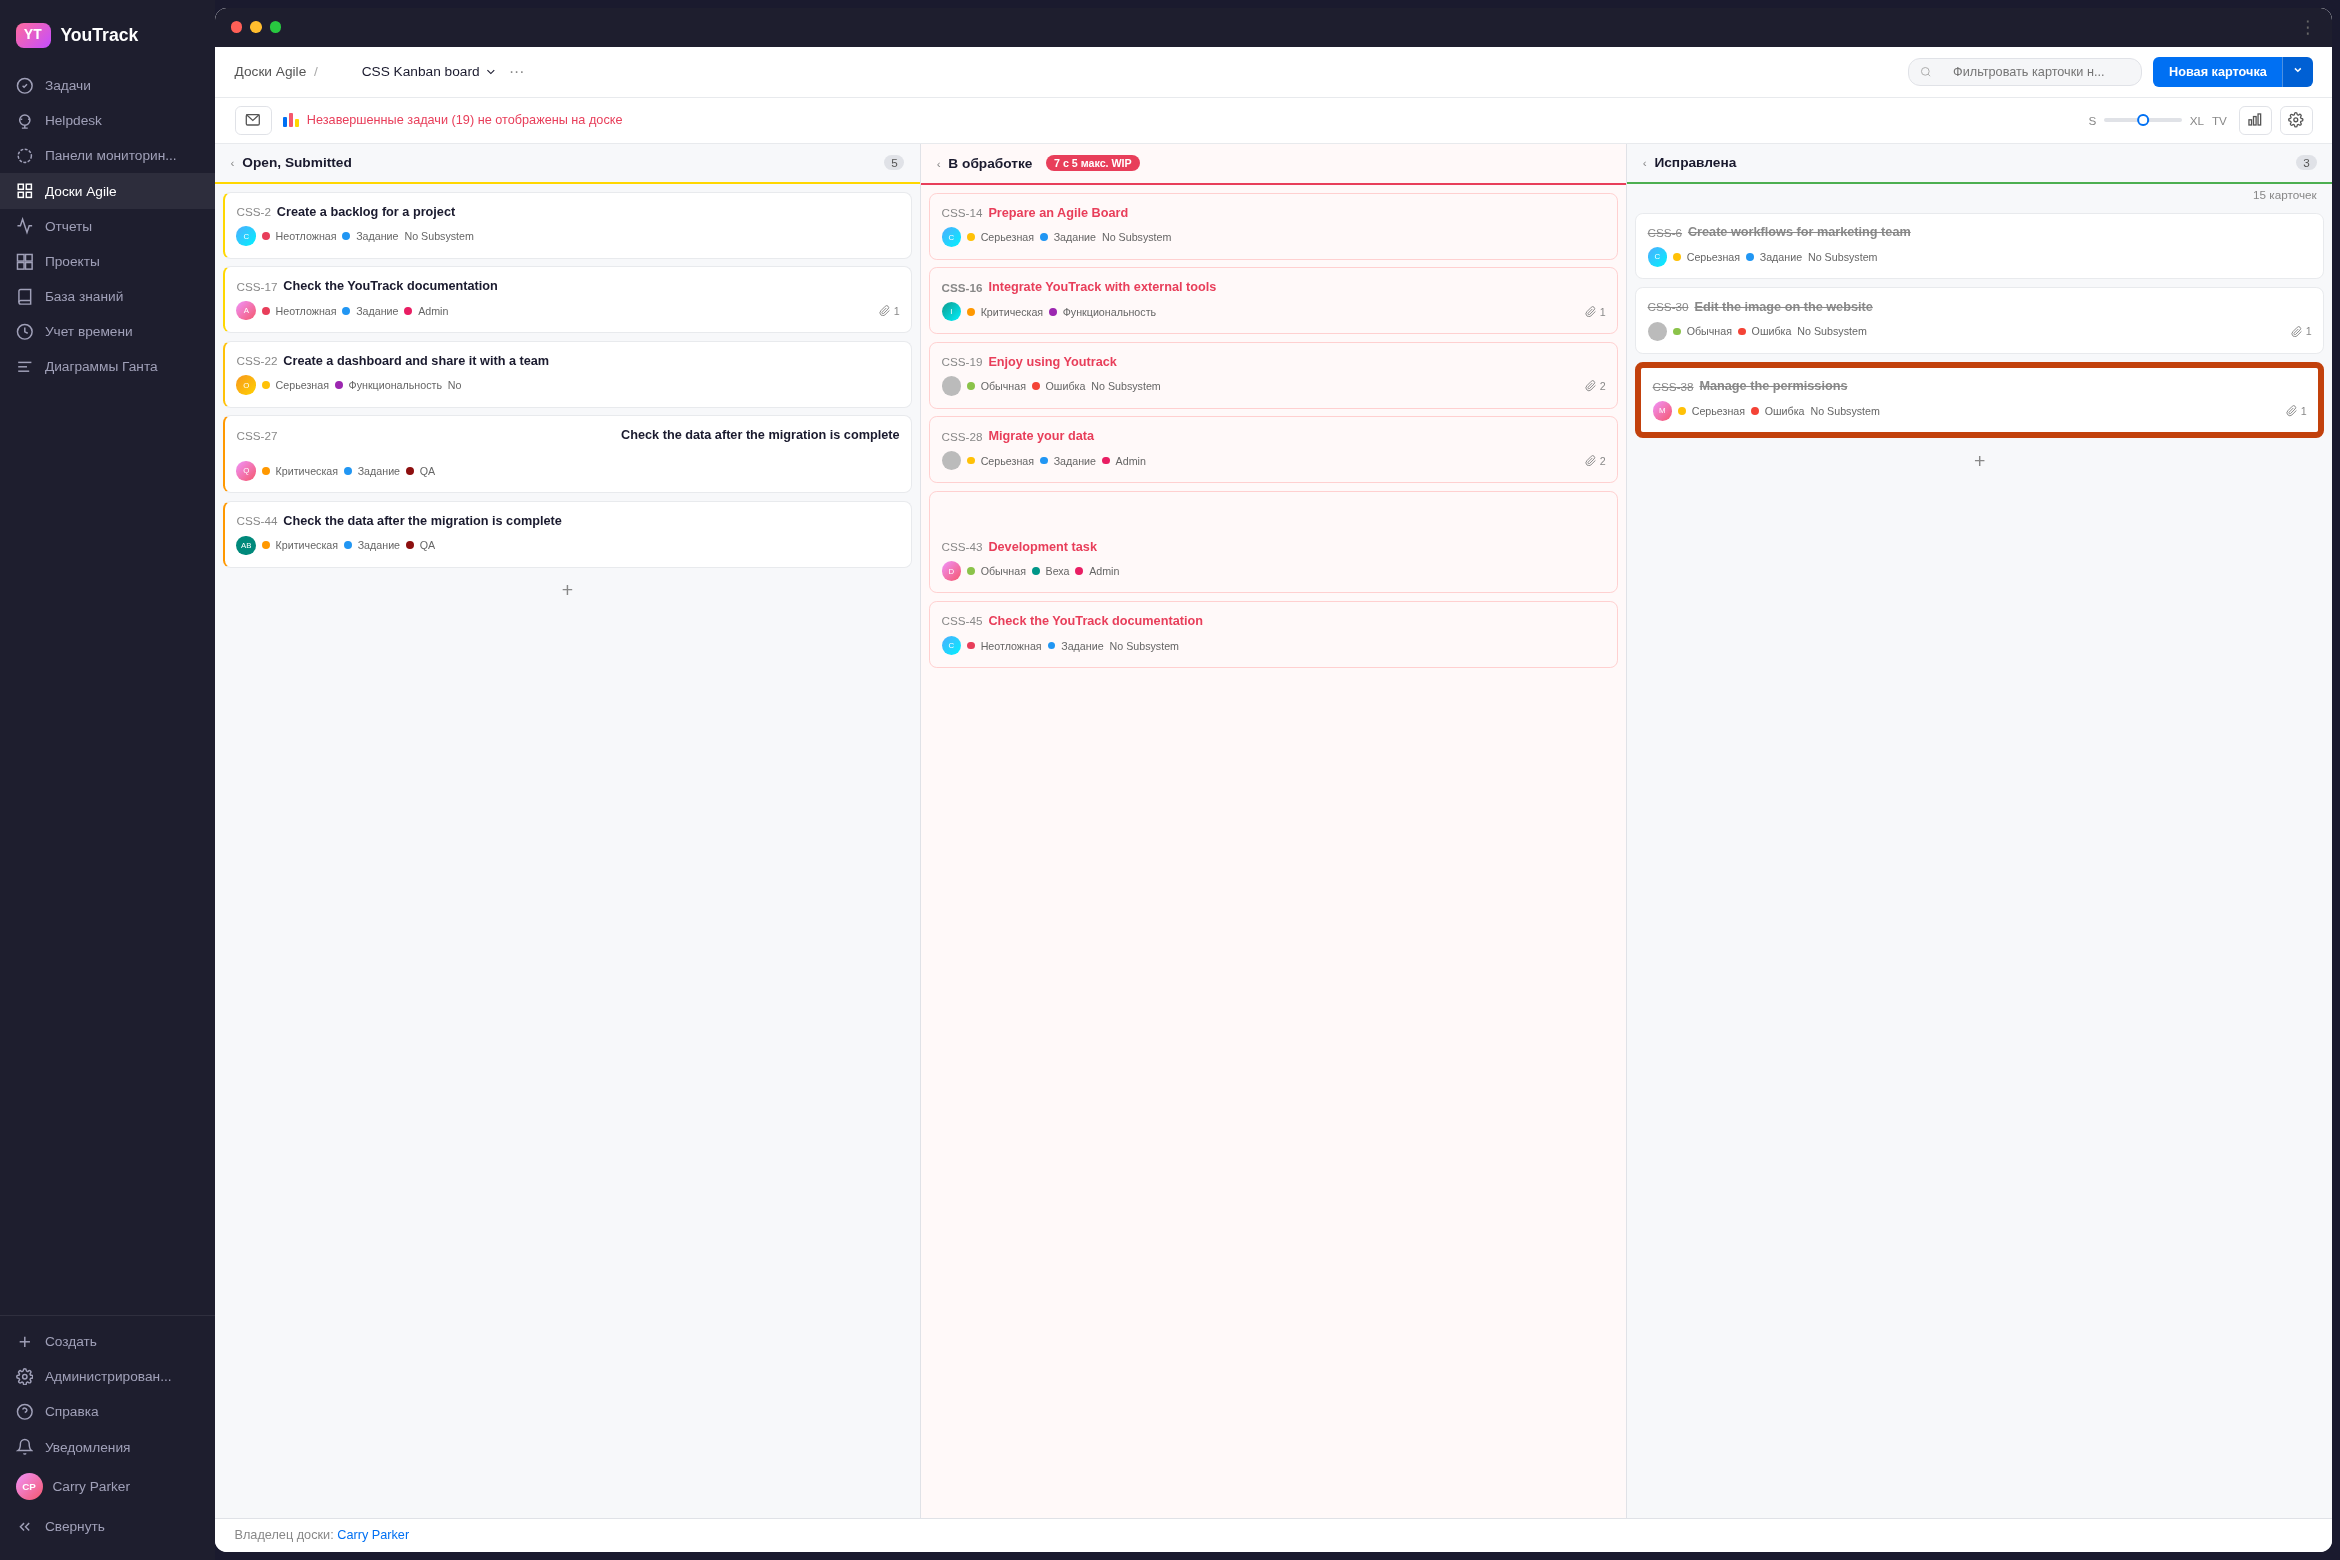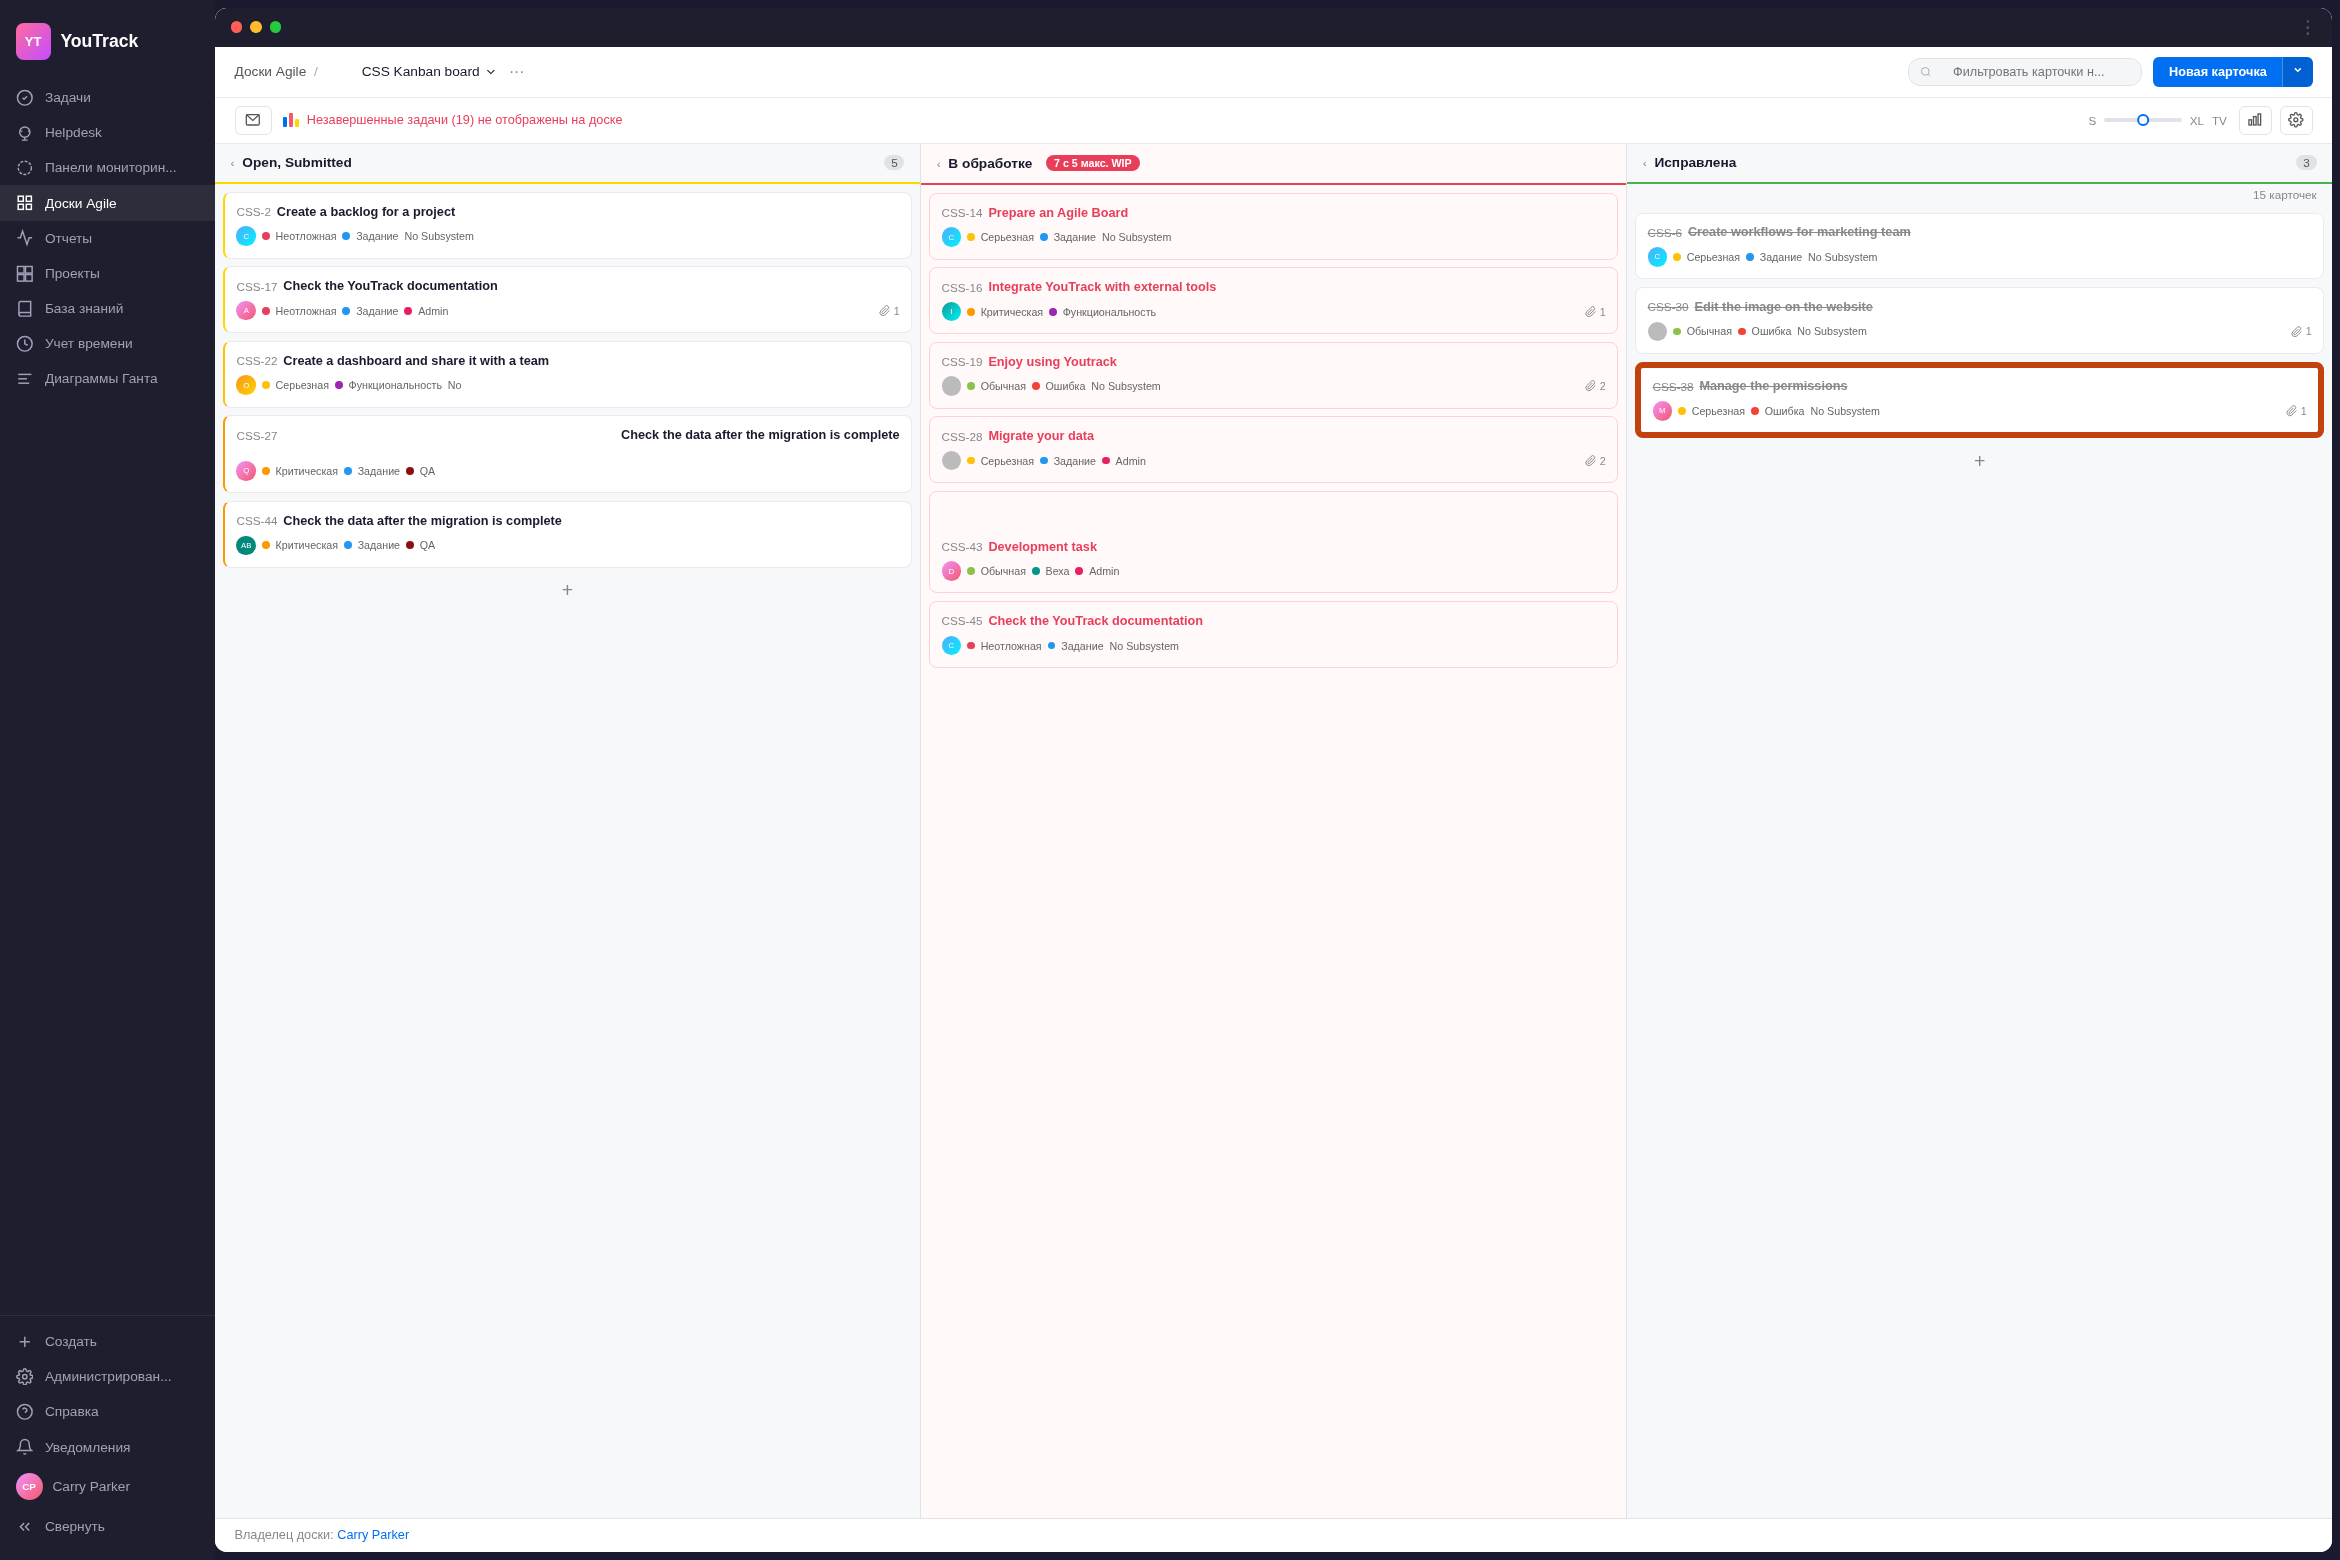--- a/index.html
+++ b/index.html
@@ -3,21 +3,21 @@
   <meta charset="utf-8">
   <style>
     * { box-sizing: border-box; margin: 0; padding: 0; }
     body { font-family: -apple-system, BlinkMacSystemFont, 'Segoe UI', sans-serif; background: #1a1a2e; color: #fff; display: flex; height: 100vh; overflow: hidden; font-size: 12.7px; }
   </style>
 </head>
 <body>
 
 <div style="width:215px;background:#1e1e2e;display:flex;flex-direction:column;padding:15.6px 0;flex-shrink:0;">
   <div style="display:flex;align-items:center;gap:9.8px;padding:7.8px 15.6px 19.5px;">
-    <div style="width:35px;height:37px;background:linear-gradient(135deg,#ff6b9d,#c44dff);border-radius:7.8px;display:flex;align-items:center;justify-content:center;font-weight:800;font-size:13px;color:#fff;">YT</div>
+    <div style="width:35px;height:25px;background:linear-gradient(135deg,#ff6b9d,#c44dff);border-radius:7.8px;display:flex;align-items:center;justify-content:center;font-weight:800;font-size:15px;color:#fff;font-family:Liberation Mono, monospace;">YT</div>
     <span style="font-size:17.6px;font-weight:700;color:#fff;">YouTrack</span>
   </div>
 
   <div style="display:flex;align-items:center;gap:11.7px;padding:8.8px 15.6px;cursor:pointer;color:#a0a0b8;font-size:13.7px;">
     <svg width="17.6" height="17.6" viewBox="0 0 24 24" fill="none" stroke="currentColor" stroke-width="2">
         <circle cx="12" cy="12" r="10"></circle>
         <polyline points="9 12 11 14 15 10"></polyline>
       </svg>
     <span>Задачи</span>
   </div>
@@ -321,21 +321,21 @@
             <span style="width:7.8px;height:7.8px;border-radius:50%;background:#ffc107;display:inline-block;"></span>
             <span style="font-size:10.7px;color:#666;">Серьезная</span>
             <span style="width:7.8px;height:7.8px;border-radius:50%;background:#2196f3;display:inline-block;"></span>
             <span style="font-size:10.7px;color:#666;">Задание</span>
             <span style="font-size:10.7px;color:#666;">No Subsystem</span>
           </div>
         </div>
 
         <div style="background:#fff;border-radius:7.8px;padding:11.7px;border:1px solid #ffd0d0;cursor:pointer;background:#fff9f9;">
           <div style="display:flex;align-items:center;gap:5.9px;margin-bottom:3.9px;">
-            <span style="font-size:11.7px;color:#888;font-weight:400;">CSS-16</span>
+            <span style="font-size:11.7px;color:#888;font-weight:700;">CSS-16</span>
             <span style="font-size:12.7px;font-weight:600;color:#e83e5a;">Integrate YouTrack with external tools</span>
           </div>
           <div style="display:flex;align-items:center;gap:5.9px;margin-top:7.8px;flex-wrap:wrap;">
             <div style="width:19.5px;height:19.5px;border-radius:50%;background:linear-gradient(135deg,#0f9b8e,#00f2fe);display:flex;align-items:center;justify-content:center;font-size:7.8px;color:#fff;">I</div>
             <span style="width:7.8px;height:7.8px;border-radius:50%;background:#ff9800;display:inline-block;"></span>
             <span style="font-size:10.7px;color:#666;">Критическая</span>
             <span style="width:7.8px;height:7.8px;border-radius:50%;background:#9c27b0;display:inline-block;"></span>
             <span style="font-size:10.7px;color:#666;">Функциональность</span>
             <div style="margin-left:auto;display:flex;align-items:center;gap:2.9px;font-size:10.7px;color:#888;">
               <svg width="11.7" height="11.7" viewBox="0 0 24 24" fill="none" stroke="currentColor" stroke-width="2">

